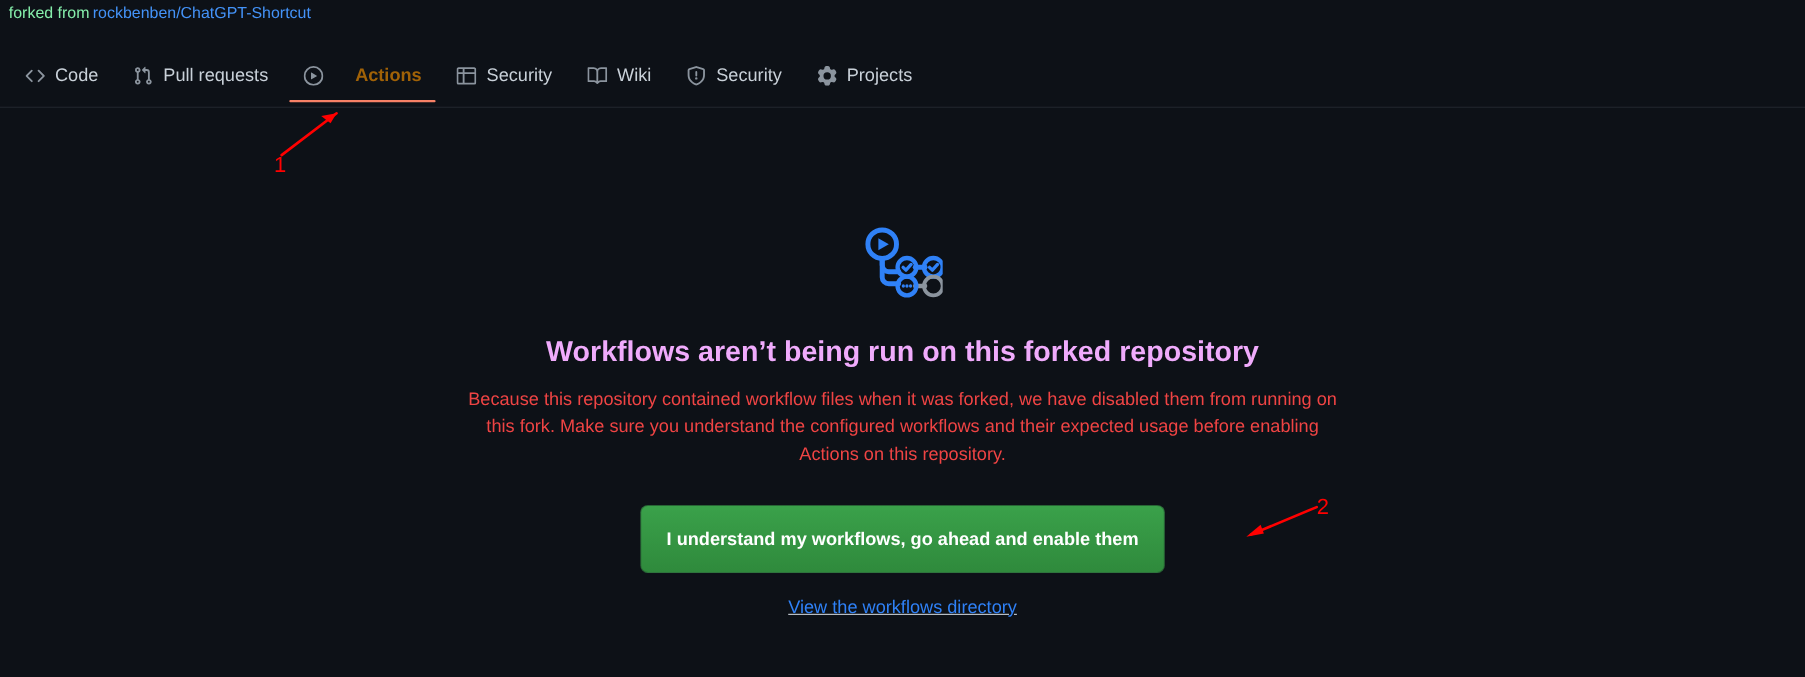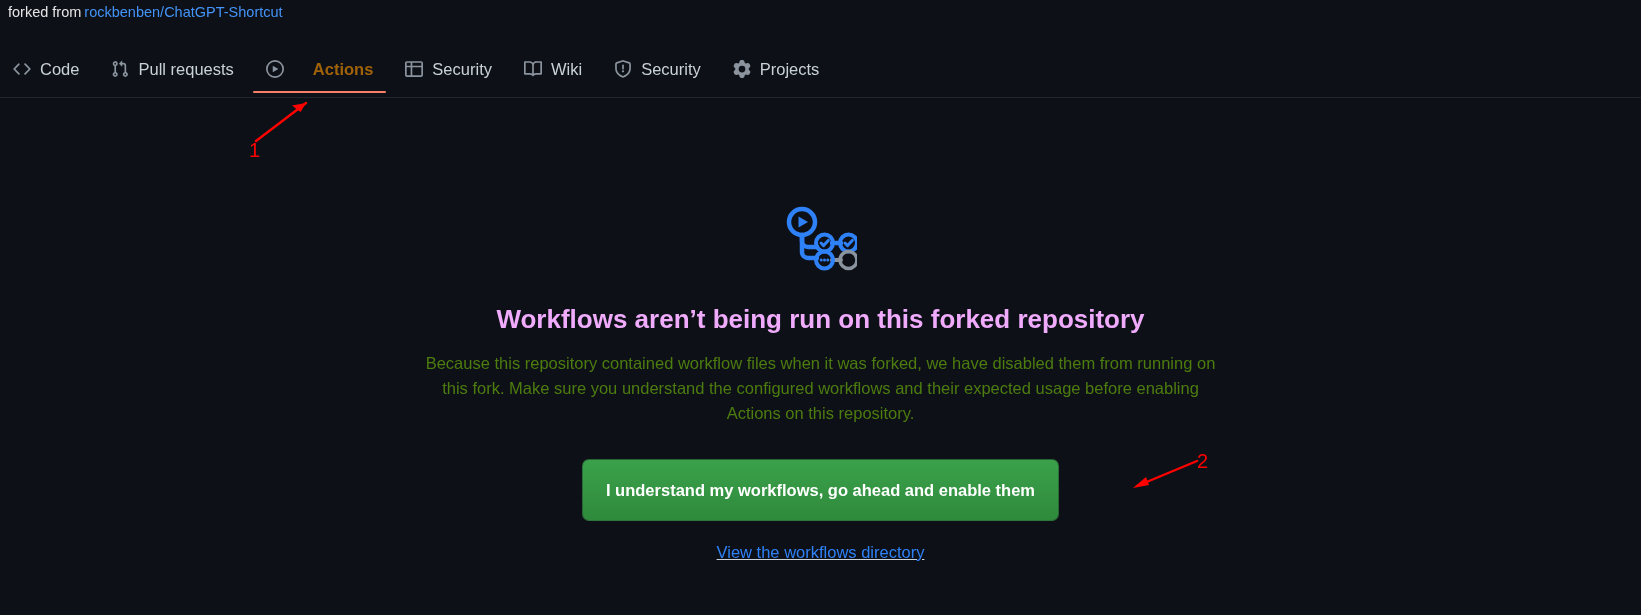--- a/index.html
+++ b/index.html
@@ -19,39 +19,39 @@
   
   .forked-line {
     position: absolute;
     left: 8px;
     top: 2px;
     font-size: 14.5px;
     line-height: 20px;
     color: #e6edf3;
     white-space: nowrap;
   }
-  .forked-line .fork-label { color: #e5e5e5; }
+  .forked-line .fork-label { color: #86efac; }
   .forked-line .fork-link {
     color: #4493f8;
     text-decoration: none;
     margin-left: 3px;
     text-align: center;
   }
 
   
   .repo-nav {
     position: absolute;
     left: 0;
     top: 45px;
     width: 100%;
     height: 53px;
     display: flex;
     align-items: flex-start;
     box-sizing: border-box;
-    padding-left: 0;
+    padding-left: 10px;
   }
   .repo-nav::after {
     content: "";
     position: absolute;
     left: 0; right: 0;
     bottom: 0;
     height: 1px;
     background: #21262d;
   }
   .nav-item {
@@ -113,21 +113,21 @@
   }
   .bs-heading {
     font-size: 26px;
     font-weight: bold;
     color: #f0abfc;
     margin: 0 0 14px 0;
     line-height: 1.3;
   }
   .bs-body {
     font-size: 16.5px;
-    color: #4d7c0f;
+    color: #ef4444;
     line-height: 25px;
     margin: 0 auto;
     max-width: 812px;
   }
 
   
   .bs-actions {
     margin-top: 33px;
   }
   .enable-btn {

